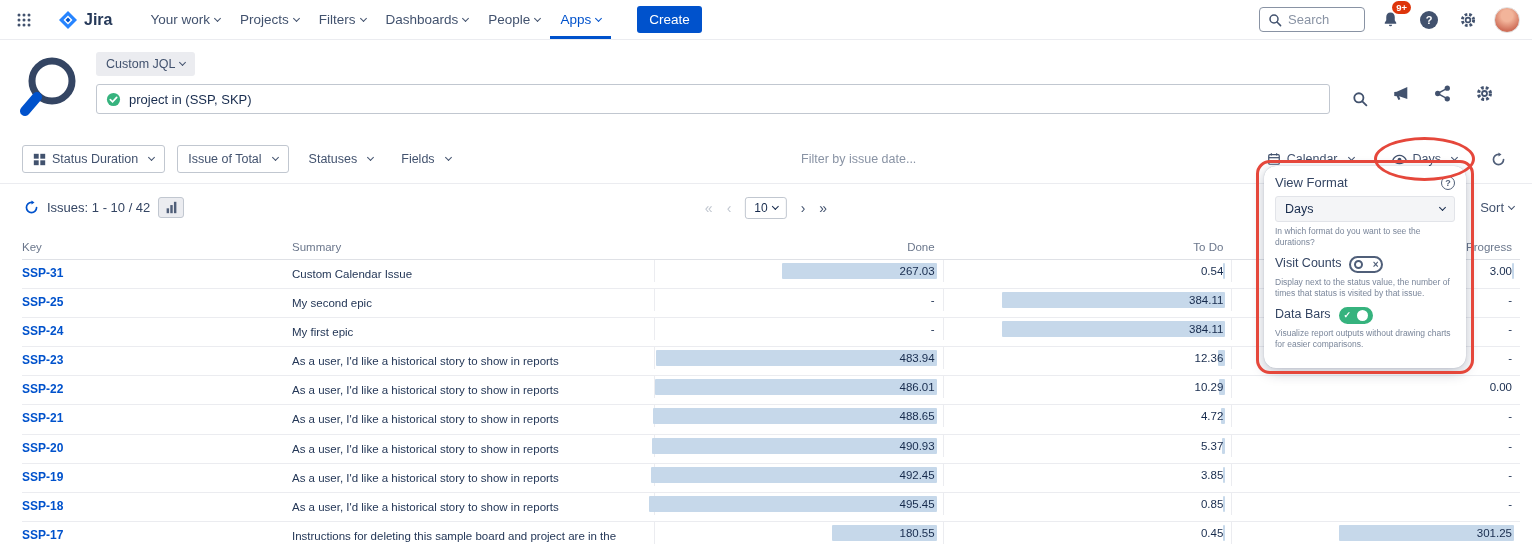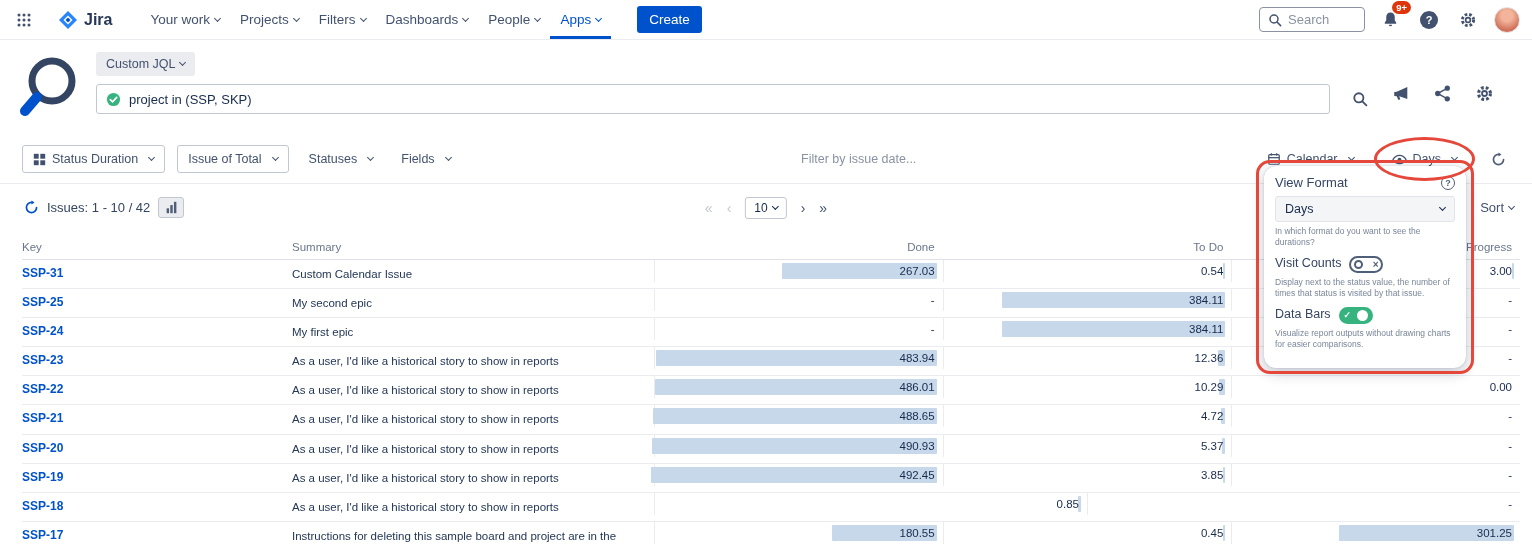--- a/index.html
+++ b/index.html
@@ -372,20 +372,21 @@
       <div class="trow">
         <div class="td key">SSP-19</div>
         <div class="td summary">As a user, I'd like a historical story to show in reports</div>
         <div class="td num"><div class="bar" style="background: rgb(198, 216, 234); width: 99.39%;"></div><span class="val">492.45</span></div>
         <div class="td num"><div class="bar" style="background: rgb(198, 216, 234); width: 0.8%;"></div><span class="val">3.85</span></div>
         <div class="td num"><span class="val">-</span></div>
       </div>
       <div class="trow">
         <div class="td key">SSP-18</div>
         <div class="td summary">As a user, I'd like a historical story to show in reports</div>
+        <div class="td num"><div class="bar" style="background: rgb(198, 216, 234); width: 100%;"></div><span class="val">495.45</span></div>
         <div class="td num"><div class="bar" style="background: rgb(198, 216, 234); width: 0.8%;"></div><span class="val">0.85</span></div>
         <div class="td num"><span class="val">-</span></div>
       </div>
       <div class="trow">
         <div class="td key">SSP-17</div>
         <div class="td summary">Instructions for deleting this sample board and project are in the description for this issue &gt;&gt; Click the "SSP-17" link and read the description tab of the detail view for more</div>
         <div class="td num"><div class="bar" style="background: rgb(198, 216, 234); width: 36.44%;"></div><span class="val">180.55</span></div>
         <div class="td num"><div class="bar" style="background: rgb(198, 216, 234); width: 0.8%;"></div><span class="val">0.45</span></div>
         <div class="td num"><div class="bar" style="background: rgb(198, 216, 234); width: 60.8%;"></div><span class="val">301.25</span></div>
       </div>

